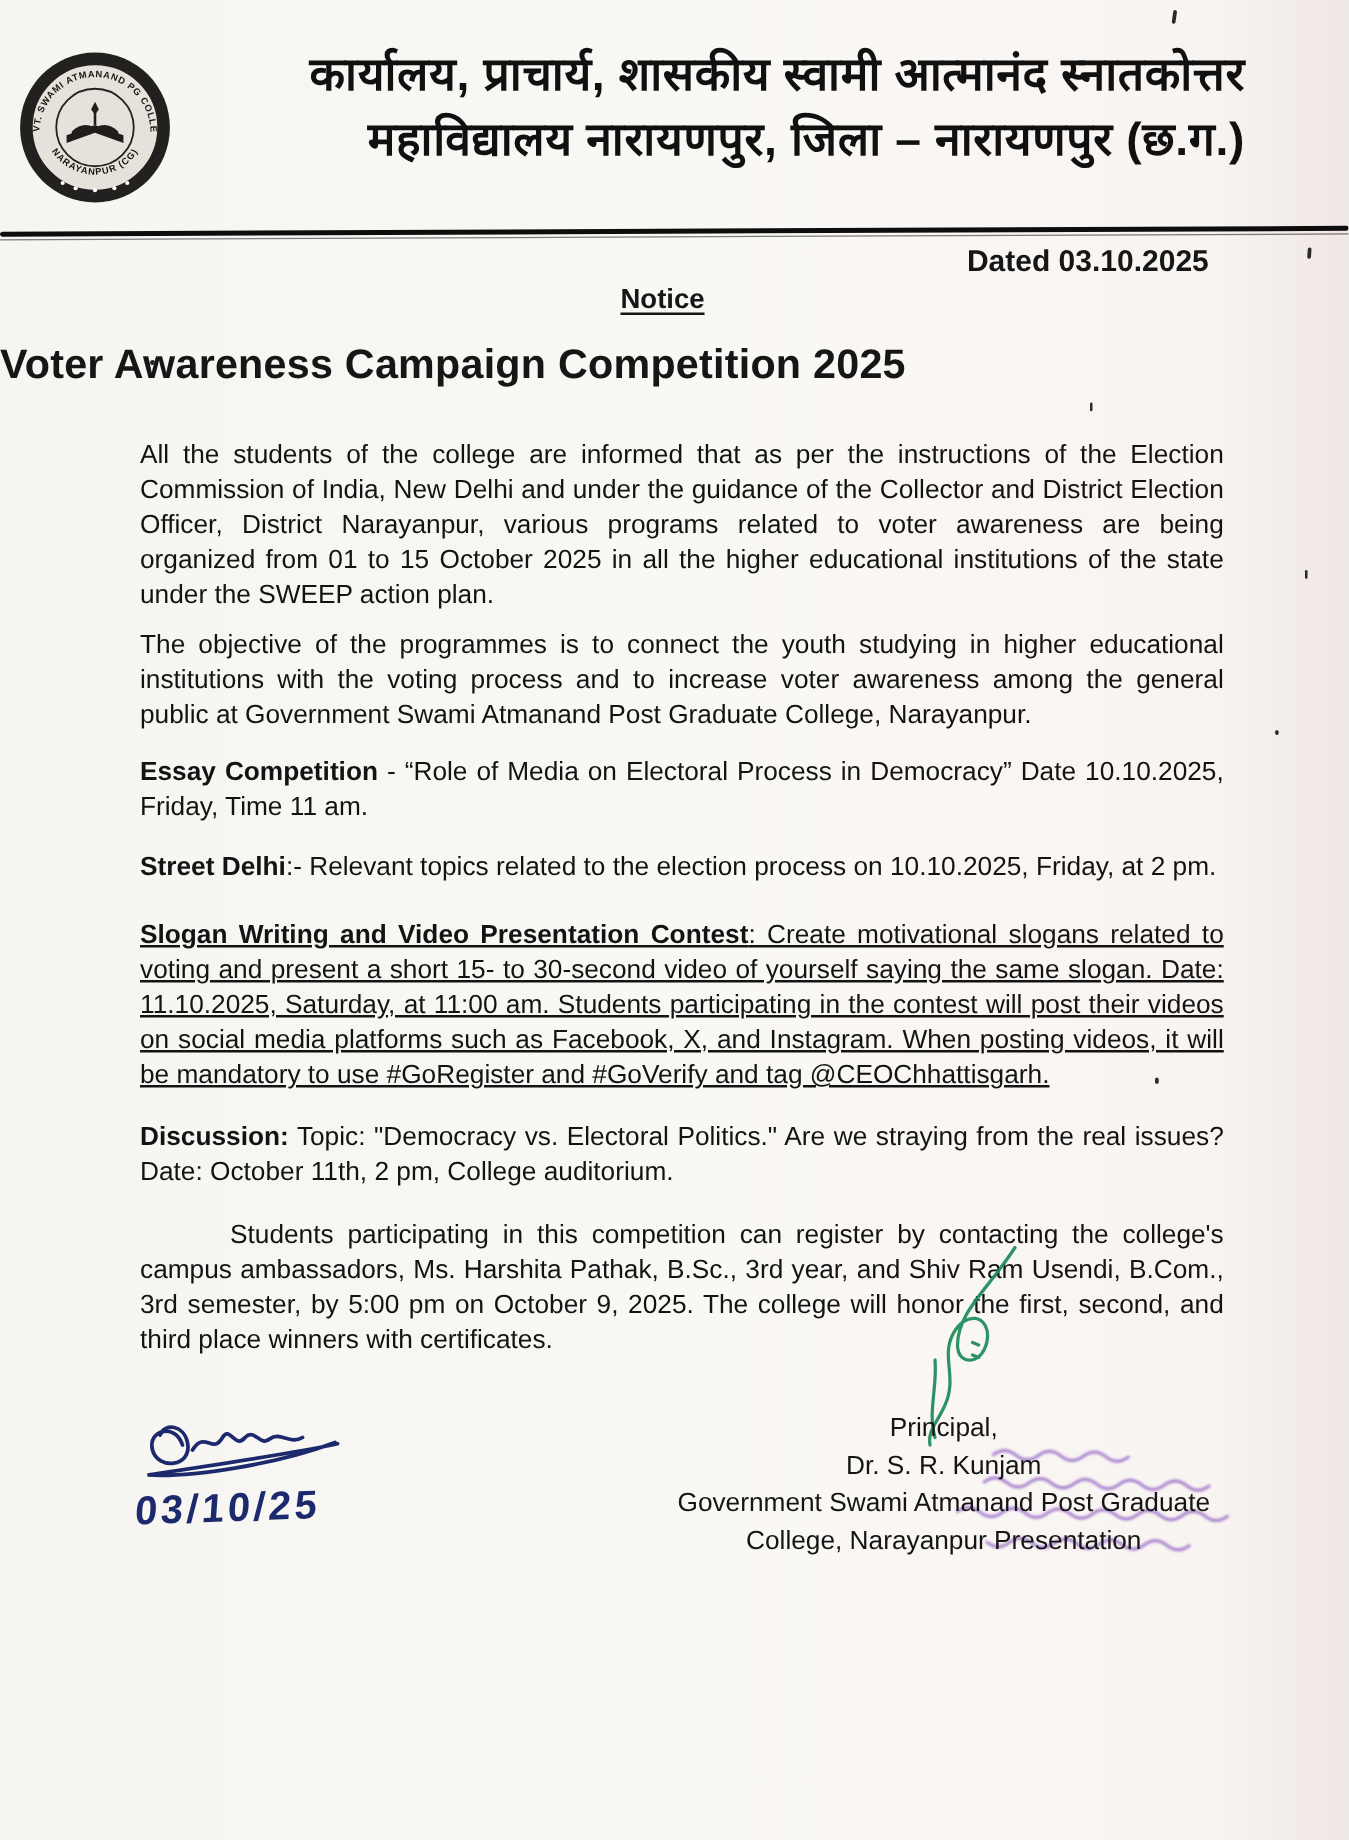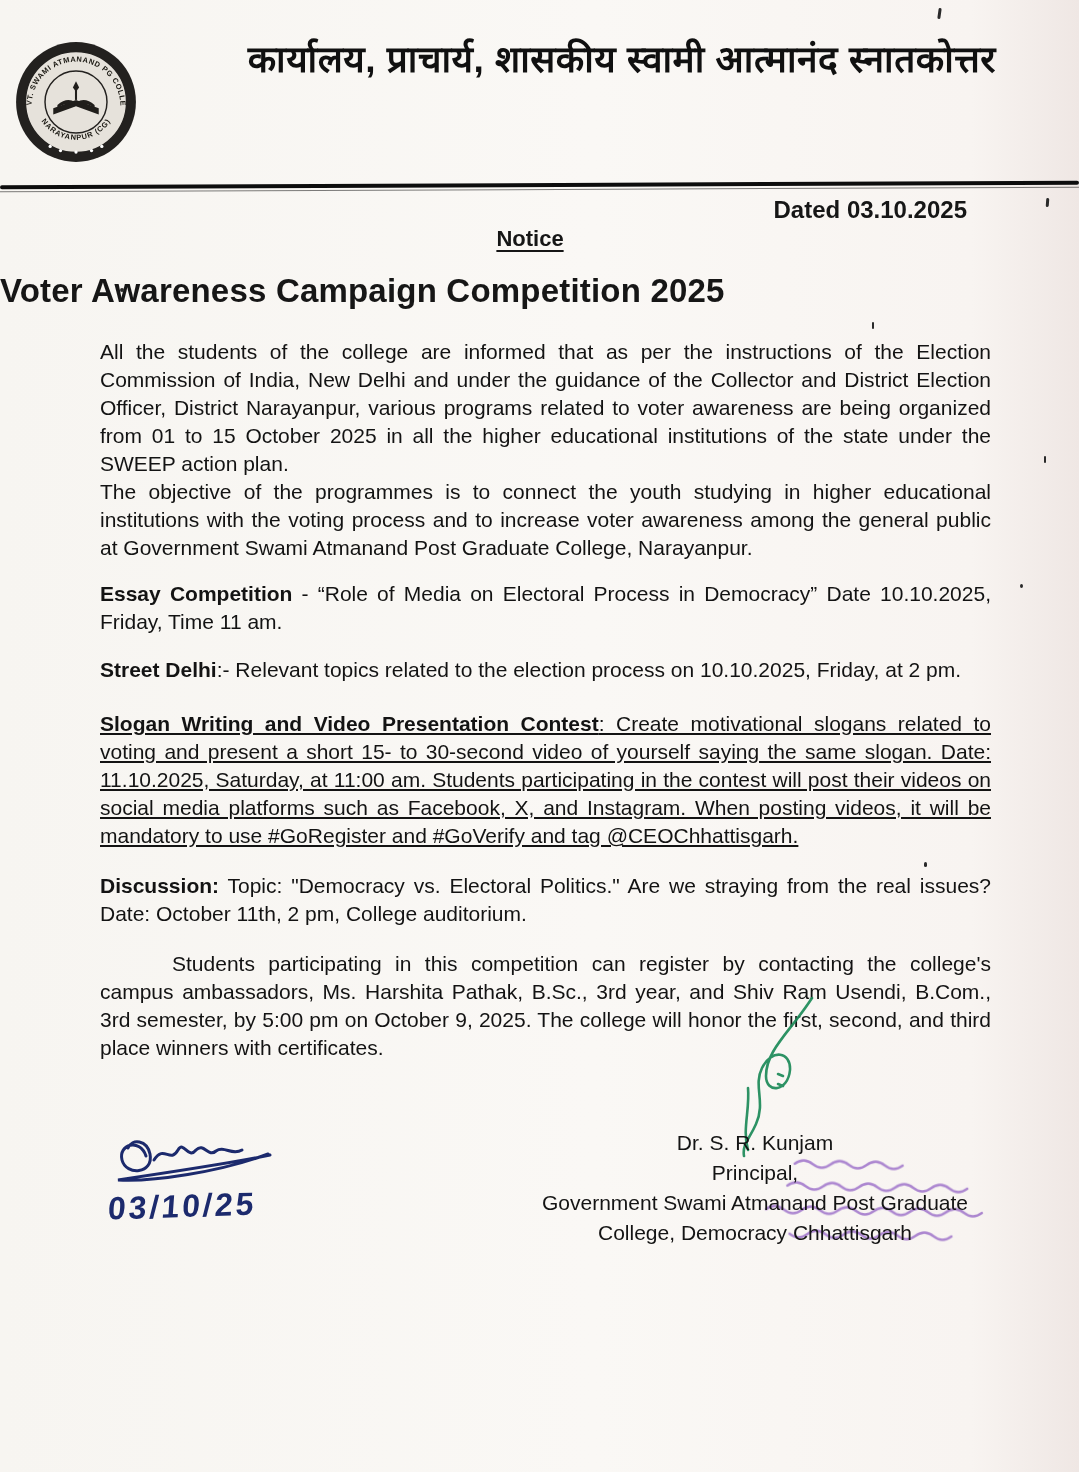--- a/index.html
+++ b/index.html
@@ -24,21 +24,21 @@
   .contact .email-value{font-weight:bold;font-size:22px;text-decoration:underline;}
   .rule{position:absolute;left:0;top:183px;width:1079px;height:4px;background:#0d0d0d;transform:rotate(-0.25deg);border-radius:2px;}
   .rule2{position:absolute;left:0;top:189px;width:1079px;height:1px;background:rgba(20,20,20,.55);transform:rotate(-0.25deg);}
   
   .dated{position:absolute;right:112px;top:196px;font-size:24px;font-weight:bold;}
   .notice{position:absolute;left:0;top:226px;width:1060px;text-align:center;}
   .notice span{font-size:22px;font-weight:bold;text-decoration:underline;text-underline-offset:4px;}
   .title{position:absolute;left:0;top:272px;width:1060px;font-size:33px;font-weight:bold;letter-spacing:0.2px;}
   
   .body{position:absolute;left:100px;top:338px;width:891px;font-size:21px;line-height:28px;text-align:justify;color:#131313;}
-  .body p{margin:0;}
+  .body p{margin:12px;}
   .lead{font-weight:bold;}
   .mt-a{margin-top:18px!important;}
   .mt-b{margin-top:20px!important;}
   .mt-c{margin-top:26px!important;text-decoration:underline;}
   .mt-d{margin-top:22px!important;}
   .indent{text-indent:72px;}
   
   .sig-green{position:absolute;left:690px;top:992px;width:150px;height:175px;pointer-events:none;}
   .sig-block{position:absolute;left:520px;top:1128px;width:470px;text-align:center;font-size:21px;line-height:30px;color:#141414;}
   .stamp{position:absolute;left:592px;top:1152px;width:430px;height:100px;transform:rotate(181deg);opacity:.6;filter:blur(0.7px);mix-blend-mode:multiply;pointer-events:none;}
@@ -84,20 +84,21 @@
     </g>
     <circle cx="35" cy="103" r="1.6" fill="#fff"></circle>
     <circle cx="45" cy="107" r="1.6" fill="#fff"></circle>
     <circle cx="60" cy="108.5" r="1.6" fill="#fff"></circle>
     <circle cx="75" cy="107" r="1.6" fill="#fff"></circle>
     <circle cx="85" cy="103" r="1.6" fill="#fff"></circle>
   </svg>
 
   <div class="org">
     <div class="org-line">कार्यालय, प्राचार्य, शासकीय स्वामी आत्मानंद स्नातकोत्तर</div>
+    <div class="org-line">महाविद्यालय नारायणपुर, जिला – नारायणपुर (छ.ग.)</div>
   </div>
 
 
   <div class="rule"></div>
   <div class="rule2"></div>
 
   <div class="dated">Dated 03.10.2025</div>
   <div class="notice">
     <span>Notice</span>
   </div>
@@ -125,24 +126,24 @@
   <svg class="stamp" viewBox="0 0 430 100">
     <g fill="none" stroke="#7c3fc4" stroke-width="2.4" stroke-linecap="round">
       <path d="M 70,18 q 9,-7 18,0 t 18,0 t 18,0 t 18,0 t 18,0 t 18,0 t 18,0 t 18,0 t 18,0"></path>
       <path d="M 40,42 q 9,-7 18,0 t 18,0 t 18,0 t 18,0 t 18,0 t 18,0 t 18,0 t 18,0 t 18,0 t 18,0 t 18,0 t 18,0"></path>
       <path d="M 55,66 q 9,-7 18,0 t 18,0 t 18,0 t 18,0 t 18,0 t 18,0 t 18,0 t 18,0 t 18,0 t 18,0"></path>
       <path d="M 120,88 q 9,-7 18,0 t 18,0 t 18,0 t 18,0 t 18,0 t 18,0"></path>
     </g>
   </svg>
 
   <div class="sig-block">
+    <div>Principal,</div>
     <div>Dr. S. R. Kunjam</div>
-    <div>Principal,</div>
     <div>Government Swami Atmanand Post Graduate</div>
-    <div>College, Democracy Chhattisgarh</div>
+    <div>College, Narayanpur Presentation</div>
   </div>
 
   <svg class="sig-blue" viewBox="0 0 210 72">
     <g fill="none" stroke="#1c2a6d" stroke-width="3" stroke-linecap="round">
       <path d="M 36,26 C 30,8 8,14 12,30 C 16,46 44,44 40,24 C 37,10 22,8 18,18"></path>
       <path d="M 44,30 C 54,14 60,34 68,20 C 74,10 78,30 86,20 C 94,12 98,28 106,21 C 114,15 122,26 132,20"></path>
       <path d="M 158,24 C 110,42 42,52 8,50 C 62,42 128,32 160,25"></path>
     </g>
   </svg>
   <div class="hand-date">03/10/25</div>

